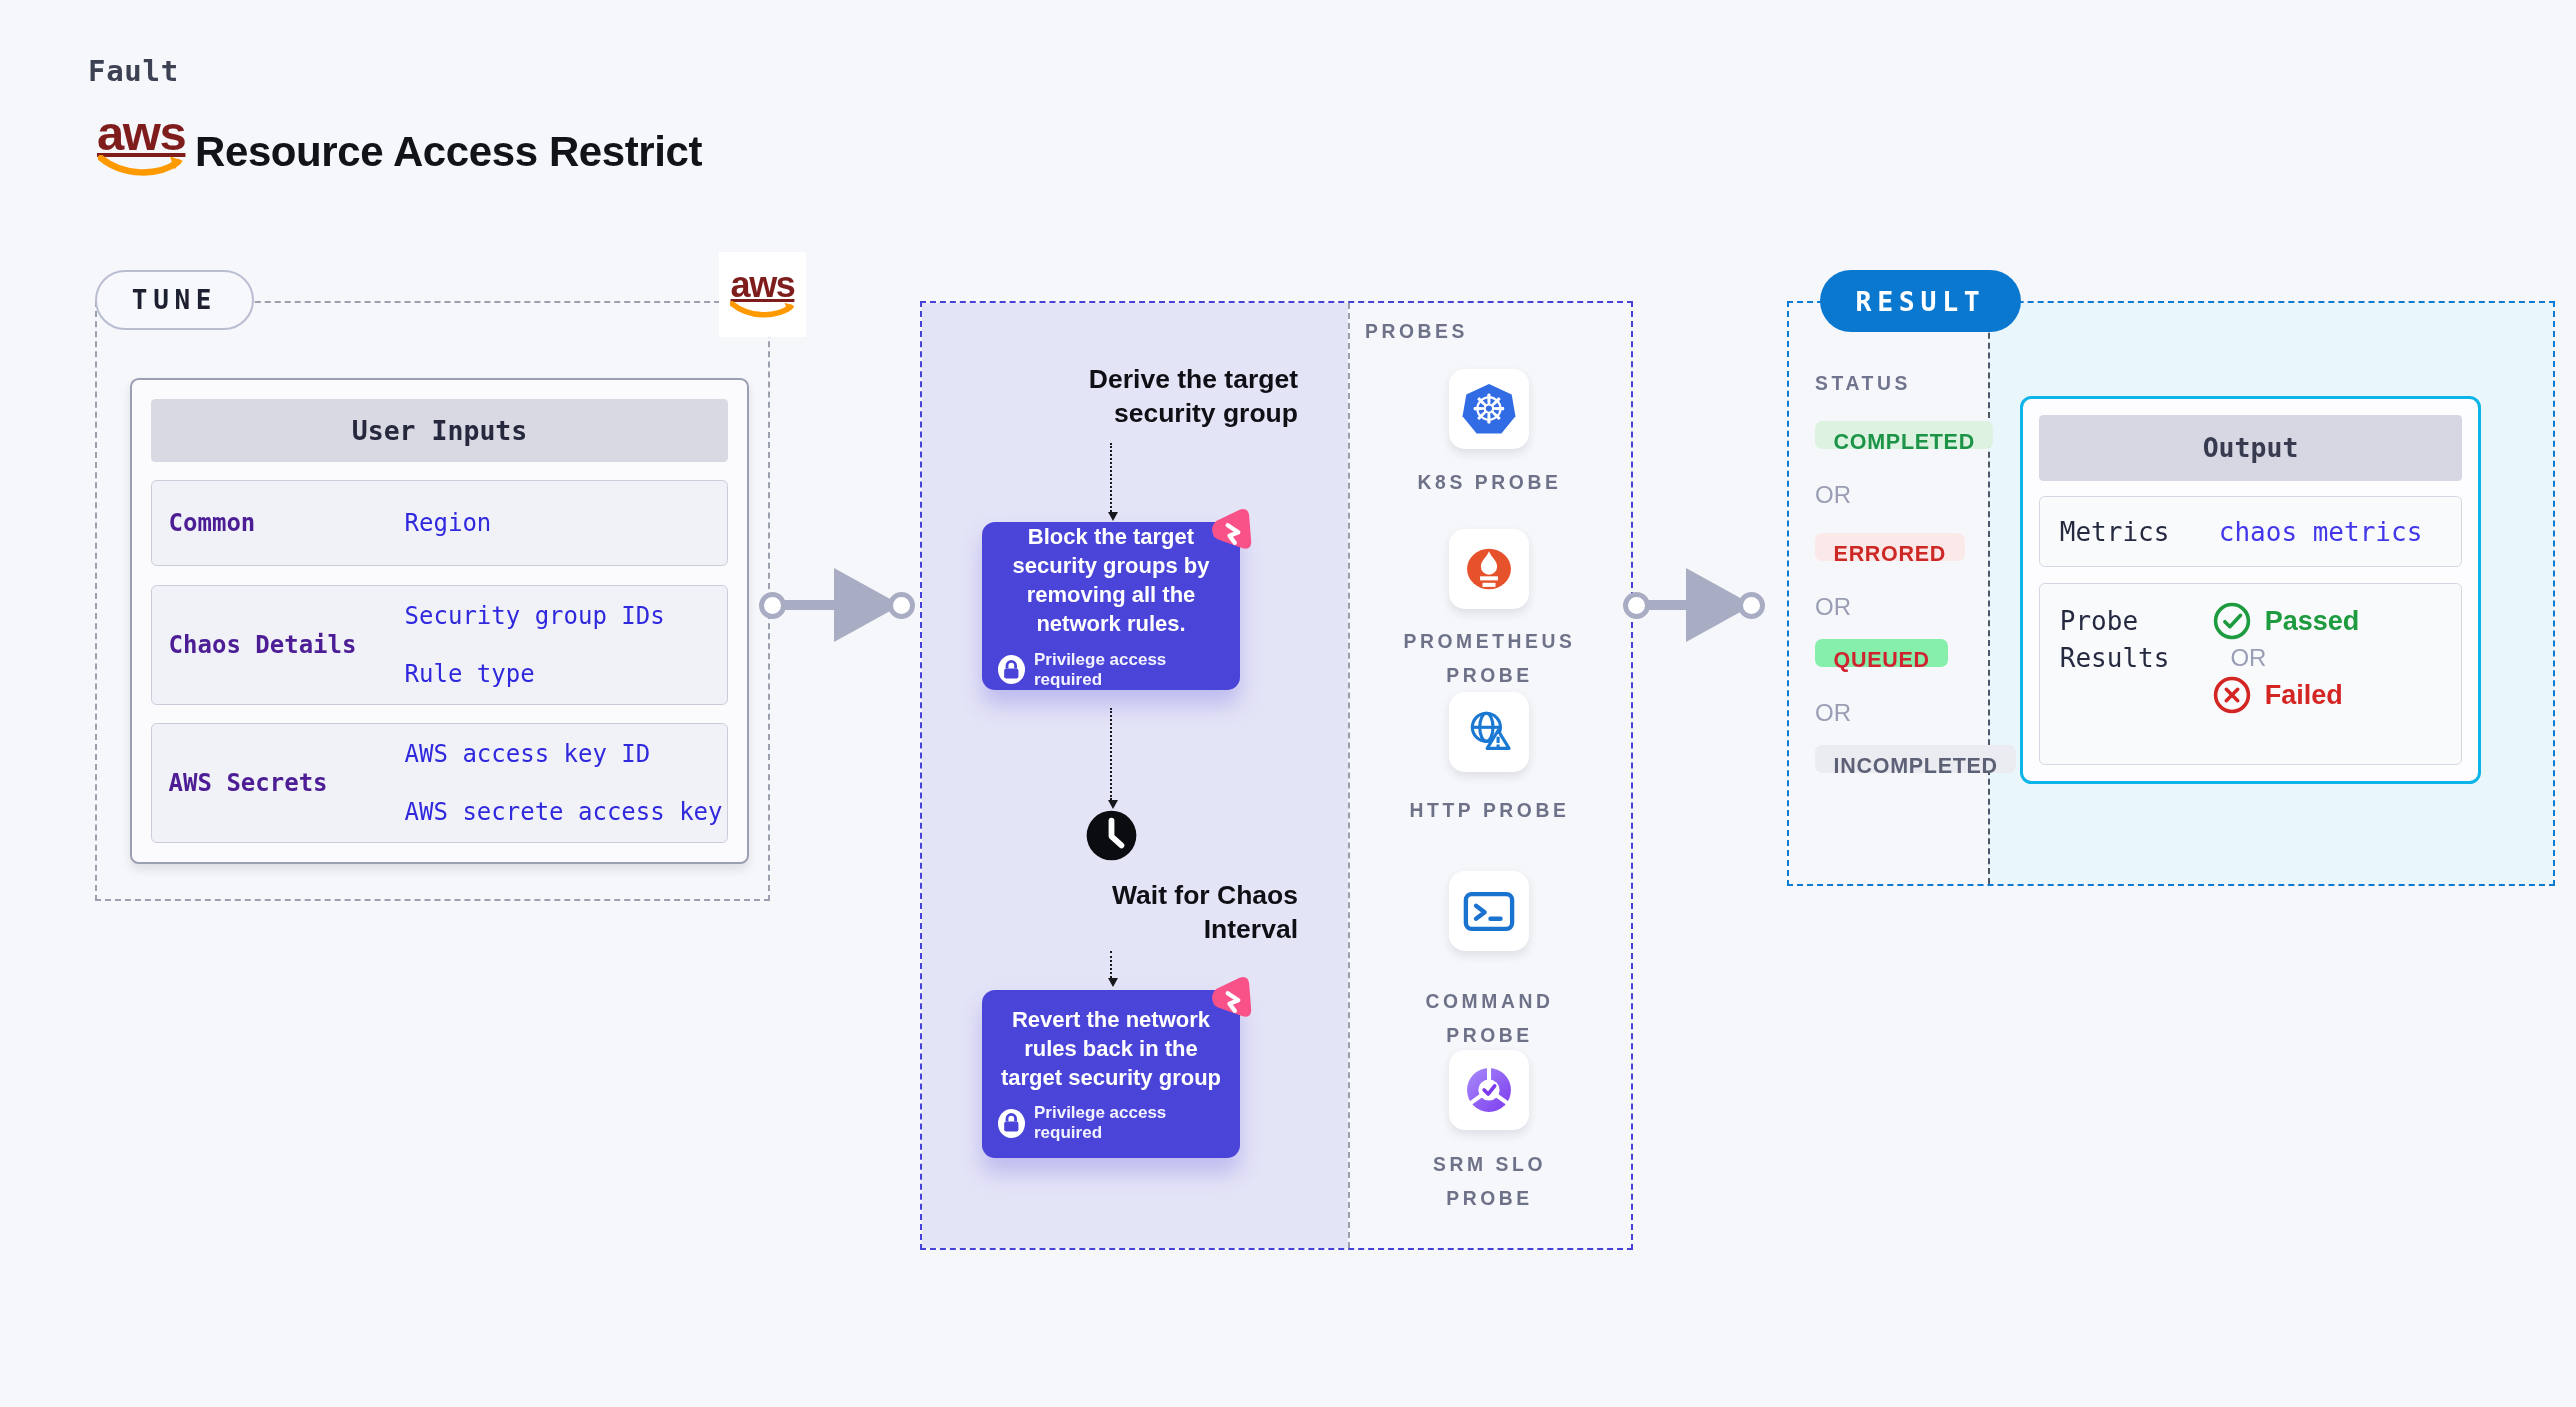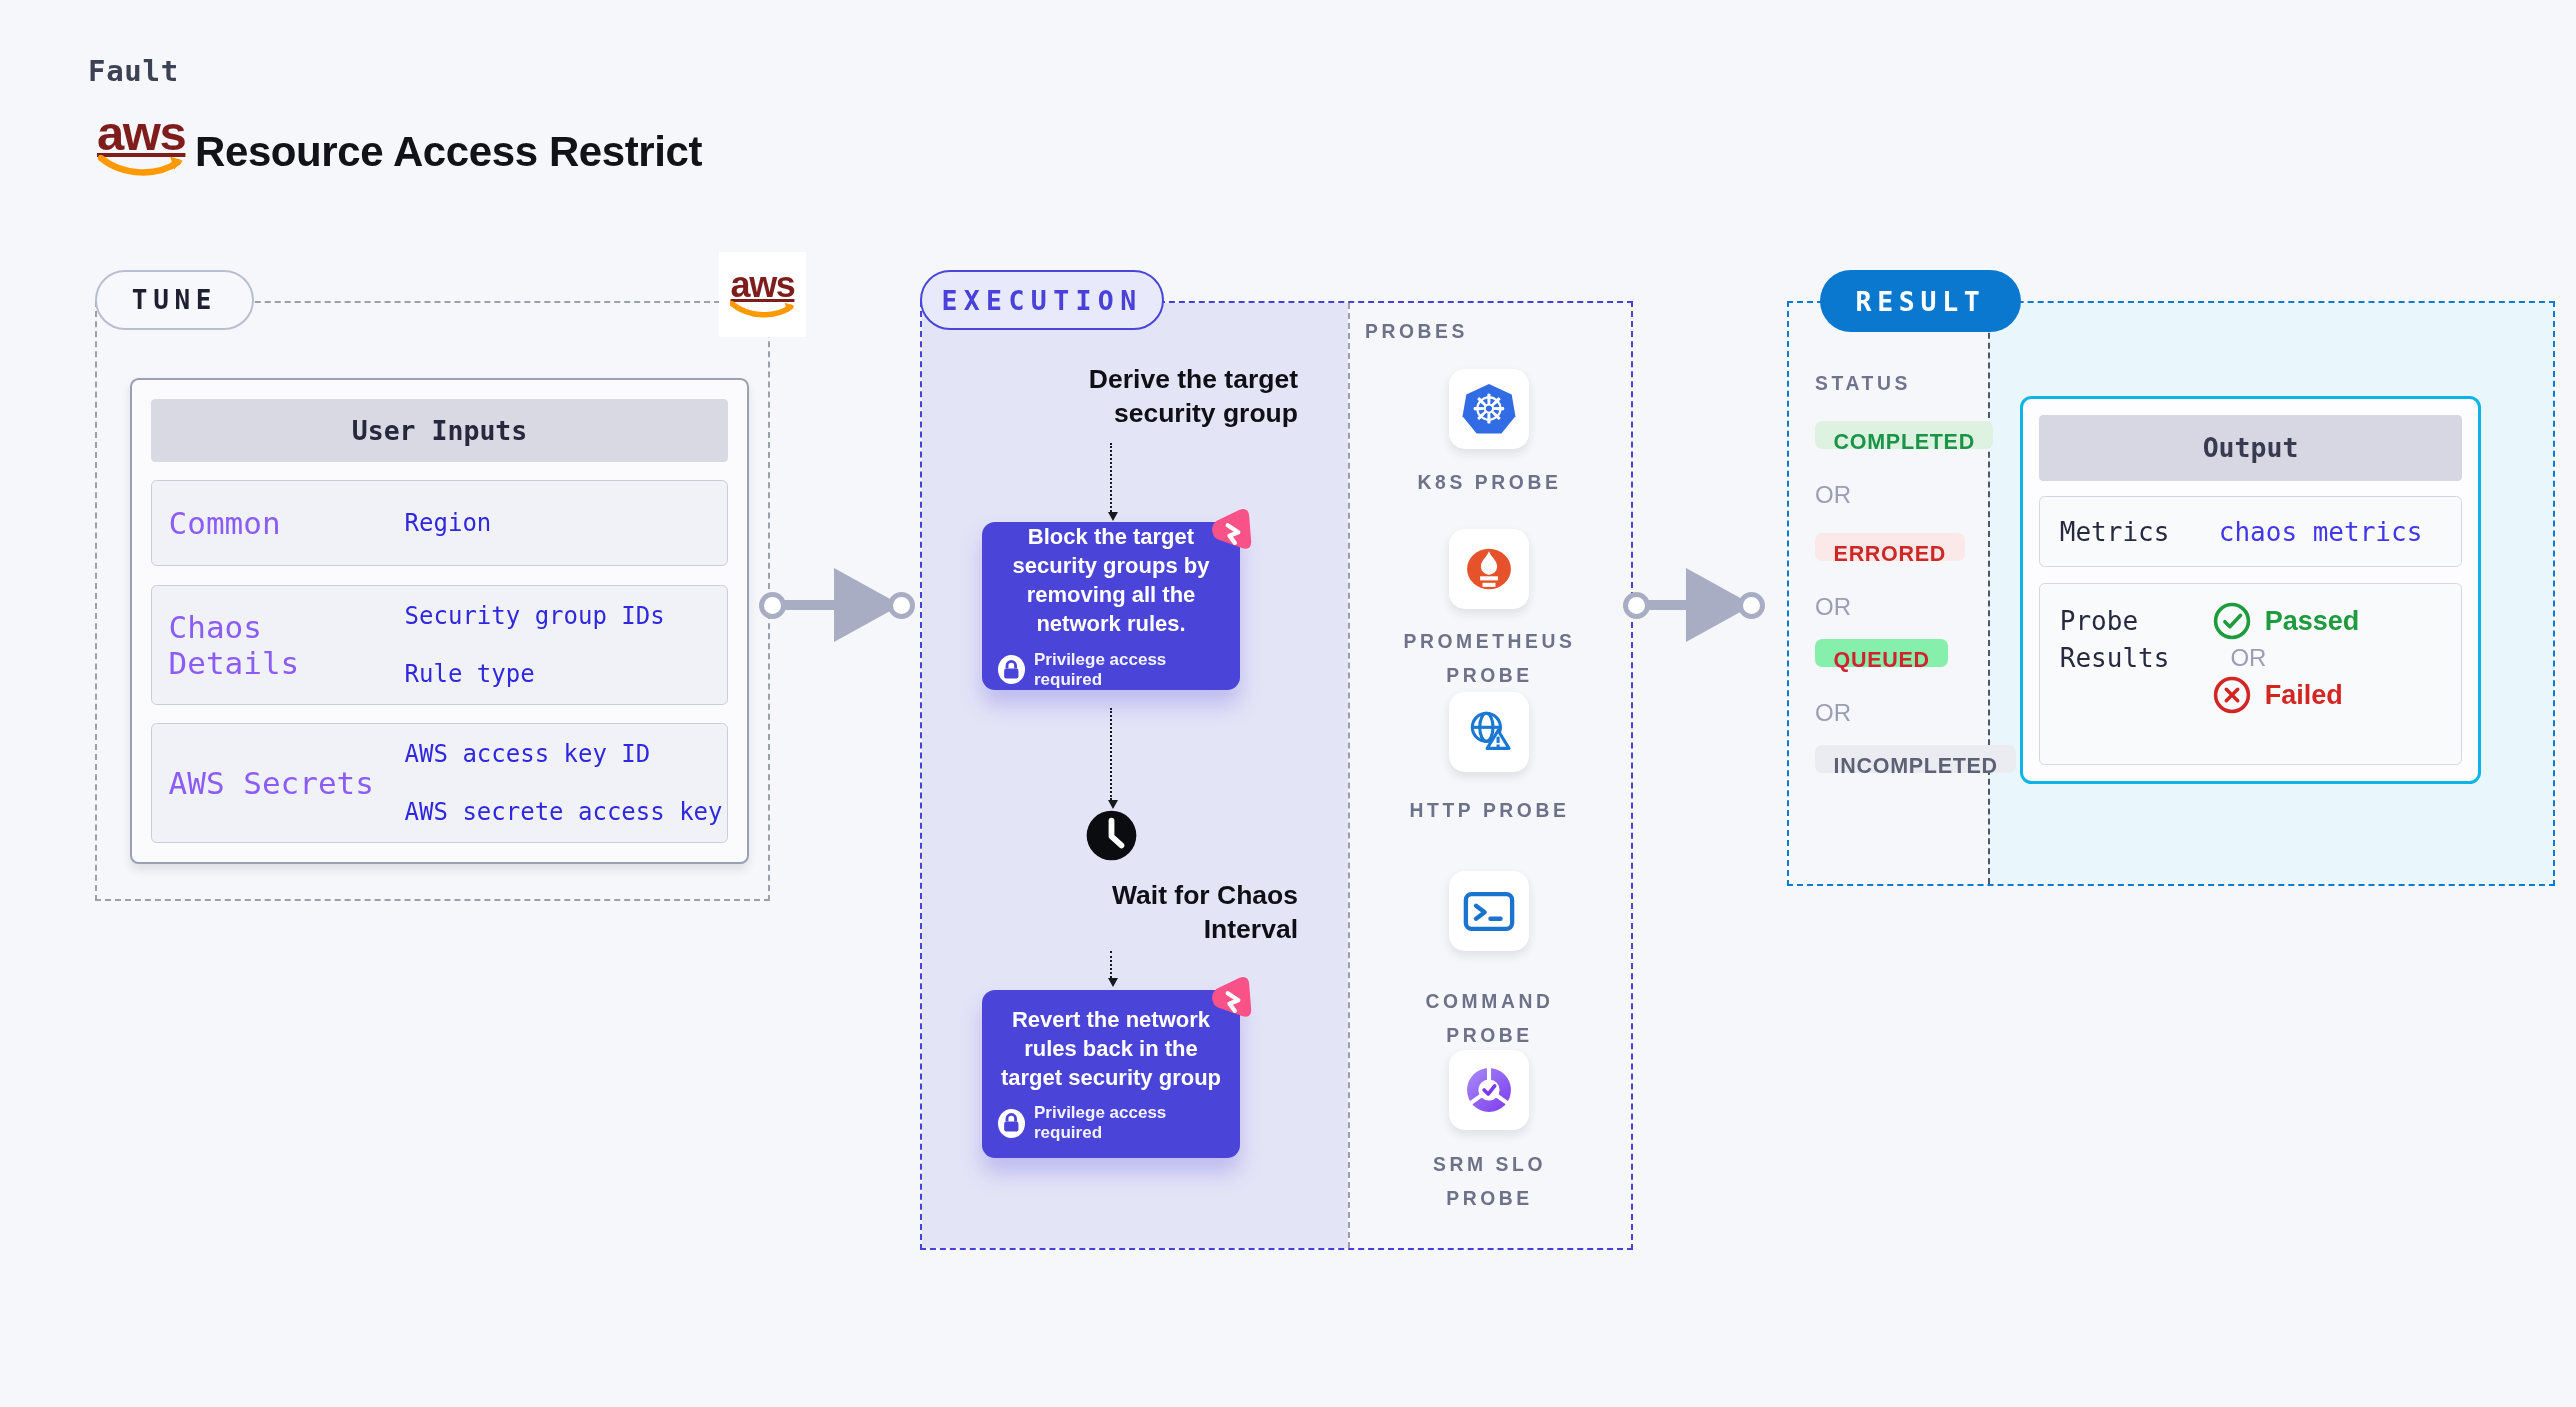--- a/index.html
+++ b/index.html
@@ -32,21 +32,21 @@
   .aws-corner-patch { position:absolute; left:719px; top:252px; width:87px; height:85px; background:#ffffff; z-index:5;
                       display:flex; align-items:center; justify-content:center; }
   .aws-corner-patch .word { font-size:36px; }
   .ui-card { position:absolute; left:130px; top:378px; width:619px; height:486px; background:#fbfbfd;
              border:2.1px solid #9aa0b2; border-radius:8.6px; box-shadow:0 5.7px 10px rgba(30,34,60,.10); padding:18.6px;
              display:flex; flex-direction:column; gap:18.6px; z-index:2; }
   .ui-header { height:63px; background:#d9d9e4; border-radius:4.3px; display:flex; align-items:center; justify-content:center;
                font-size:26.5px; font-weight:700; color:#26293d; }
   .ui-row { background:#f1f2f8; border:1.4px solid #c9cdda; border-radius:5.7px; display:flex; align-items:center; padding-left:17px; }
   .ui-row-1 { height:86px; } .ui-row-2 { flex:1; } .ui-row-3 { flex:1; }
-  .ui-label { width:236px; font-size:31px; color:#8b5cf6; }
+  .ui-label { width:236px; font-size:24px; color:#4c1d95;font-weight:bold; }
   .ui-values { display:flex; flex-direction:column; gap:30px; }
   .ui-value { font-size:24px; color:#2f28dd; }
 
   
   .connector { position:absolute; height:79px; }
   .connector .bar { position:absolute; top:34px; height:10px; background:#a9adc3; }
   .connector .tri { position:absolute; width:0; height:0; border-top:37px solid transparent; border-bottom:37px solid transparent; border-left:67px solid #a9adc3; top:2.1px; }
   .connector .ring { position:absolute; width:27px; height:27px; border-radius:50%; border:5.7px solid #a9adc3; background:#ffffff; top:26px; z-index:3; }
 
   
@@ -162,21 +162,20 @@
     <div class="bar" style="left:13px; width:93px;"></div>
     <div class="tri" style="left:75px;"></div>
     <div class="ring" style="left:0;"></div>
     <div class="ring" style="left:129px;"></div>
   </div>
 
   <div class="exec-box">
     <div class="exec-lavender"></div>
     <div class="exec-divider"></div>
   </div>
-  <div class="pill pill-exec">EXECUTION</div>
 
   <div class="flow-head flow-head-derive pre">Derive the target
 security group</div>
 
   <div class="varrow" style="left:1110px; top:443px; height:69px;"></div>
 
   <div class="action-box" style="top:522px;">
     <div class="action-text pre">Block the target
 security groups by
 removing all the

